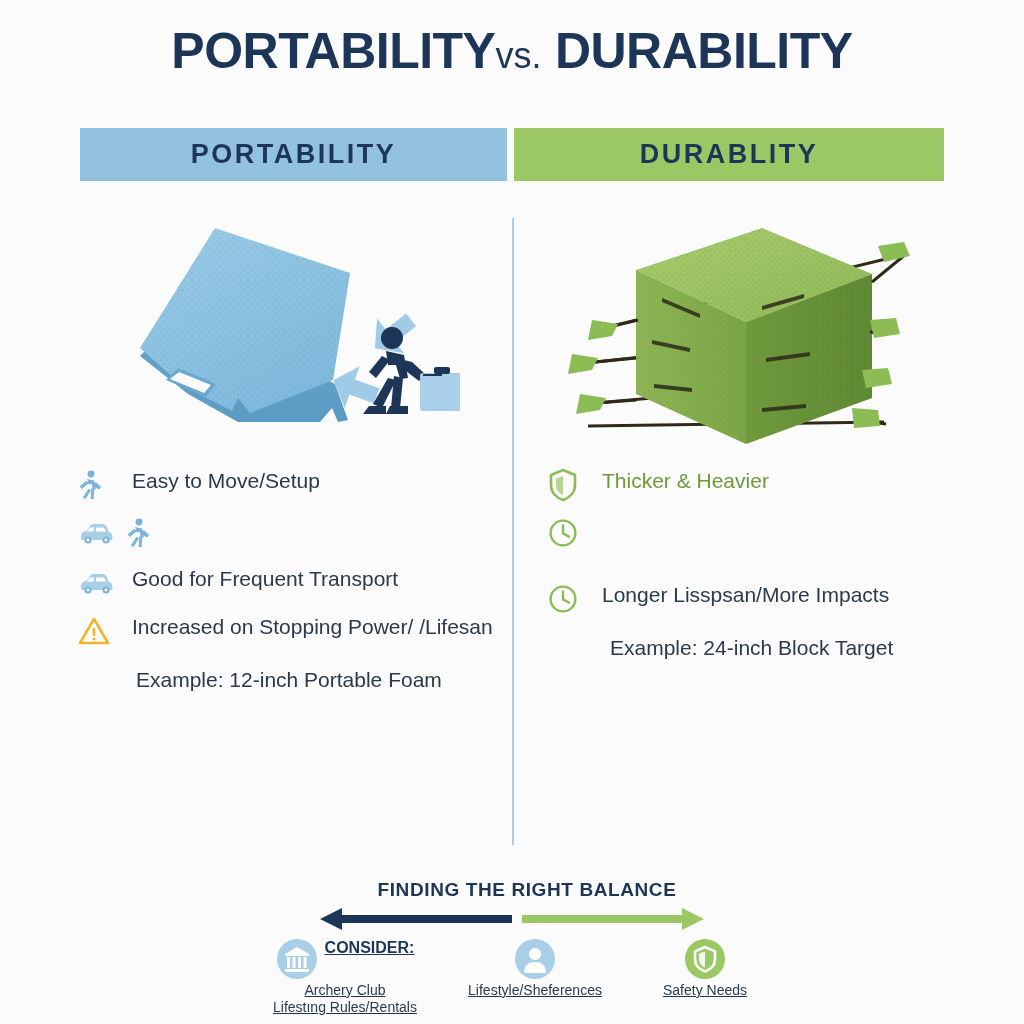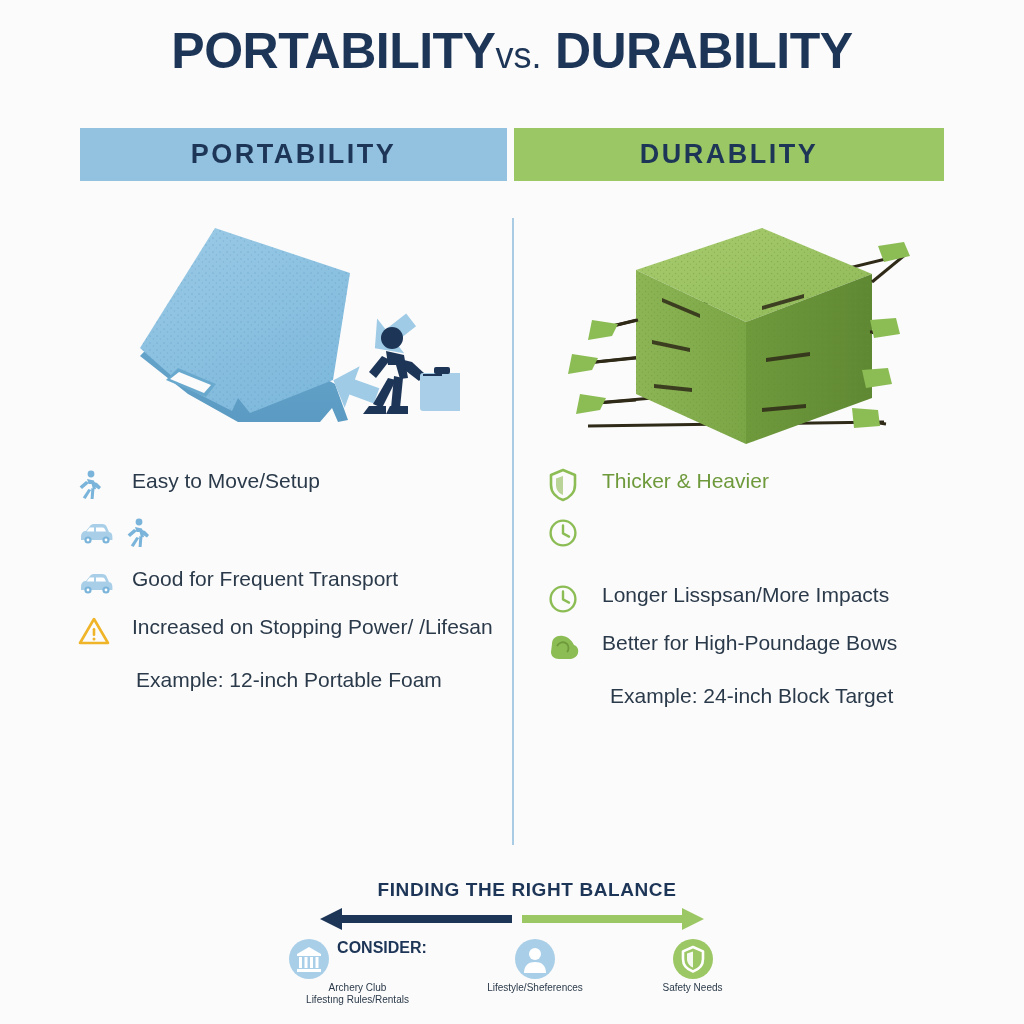--- a/index.html
+++ b/index.html
@@ -85,29 +85,29 @@
   
   .balance-title{
     position:absolute;left:15px;top:879px;width:1024px;
     text-align:center;font-size:19px;font-weight:bold;
     letter-spacing:0.6px;color:#1d3557;
   }
   .balance-arrow{position:absolute;left:290px;top:903px;width:444px;height:32px;}
 
   .bottom-items{
     position:absolute;left:250px;top:938px;width:530px;
-    display:flex;align-items:flex-start;justify-content:center;
+    display:flex;align-items:flex-start;justify-content:space-between;text-decoration:underline;
   }
   .bitem{display:flex;flex-direction:column;align-items:center;}
   .bitem-1{width:190px;}
   .bitem-2{width:165px;}
   .bitem-3{width:150px;}
   .bicon{width:42px;height:42px;margin-bottom:2px;}
   .bcaption{
-    font-size:10px;line-height:1.24;text-align:center;color:#2b3a4a;
+    font-size:14px;line-height:1.24;text-align:center;color:#2b3a4a;
     white-space:nowrap;
   }
   .bcaption.strong{font-weight:bold;font-size:16px;color:#1d3557;text-align:left;}
   .bitem-1 .inline-head{
     display:flex;align-items:flex-start;gap:7px;
   }
 </style>
 </head>
 <body>
 
@@ -331,29 +331,20 @@
     <div class="frow">
       <div class="ficon">
         <svg width="30" height="30" viewBox="0 0 30 30">
           <circle cx="15" cy="15" r="12.4" fill="none" stroke="#8cbc54" stroke-width="2.4"></circle>
           <path d="M15 7.4 L15 15.4 L21 18.6" fill="none" stroke="#8cbc54" stroke-width="2.4" stroke-linecap="round" stroke-linejoin="round"></path>
         </svg>
       </div>
       <div class="ftext">Longer Lisspsan/More Impacts</div>
     </div>
 
-    <div class="frow">
-      <div class="ficon">
-        <svg width="34" height="30" viewBox="0 0 34 30">
-          <path d="M4 12 C4 6 9 3 15 4 C21 5 24 9 26 13 C29 14 31 17 30 21 C29 25 25 27 21 27 L11 27 C6 27 3 24 3 20 Z" fill="#8cbc54"></path>
-          <path d="M9 14 C11 10 16 9 19 12 C21 14 21 18 19 20" fill="none" stroke="#6f9a3c" stroke-width="1.8"></path>
-        </svg>
-      </div>
-      <div class="ftext">Better for High-Poundage Bows</div>
-    </div>
 
     <div class="example">Example: 24-inch Block Target</div>
   </div>
 
   <div class="balance-title">FINDING THE RIGHT BALANCE</div>
 
   <div class="balance-arrow">
     <svg width="444" height="32" viewBox="0 0 444 32">
       <g>
         <path d="M30 16 L52 5 L52 12 L222 12 L222 20 L52 20 L52 27 Z" fill="#1d3557"></path>

